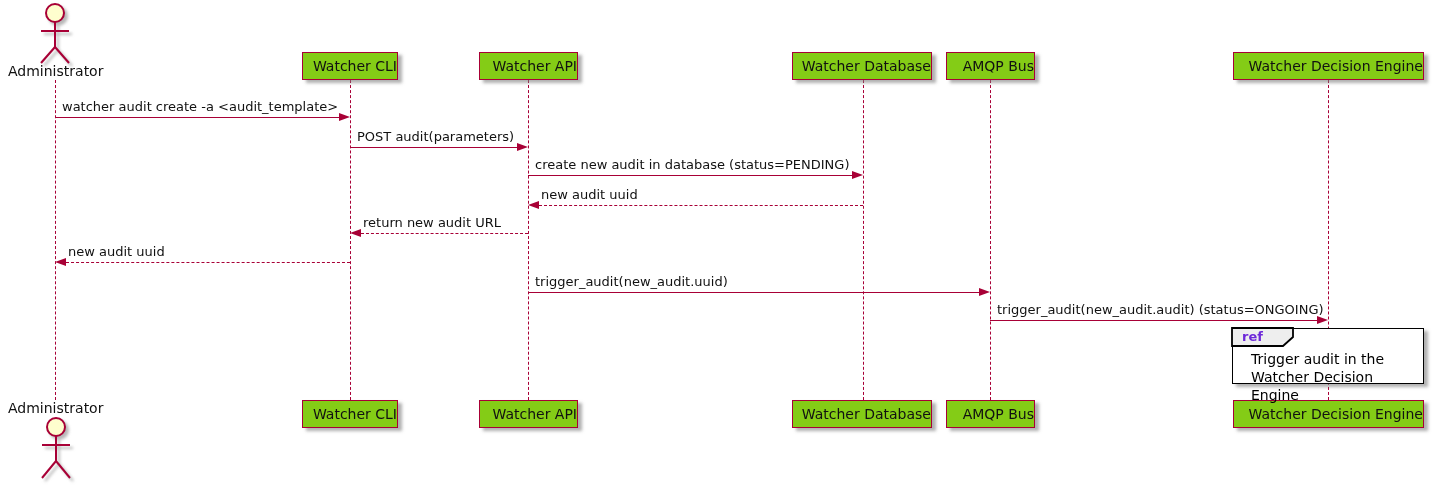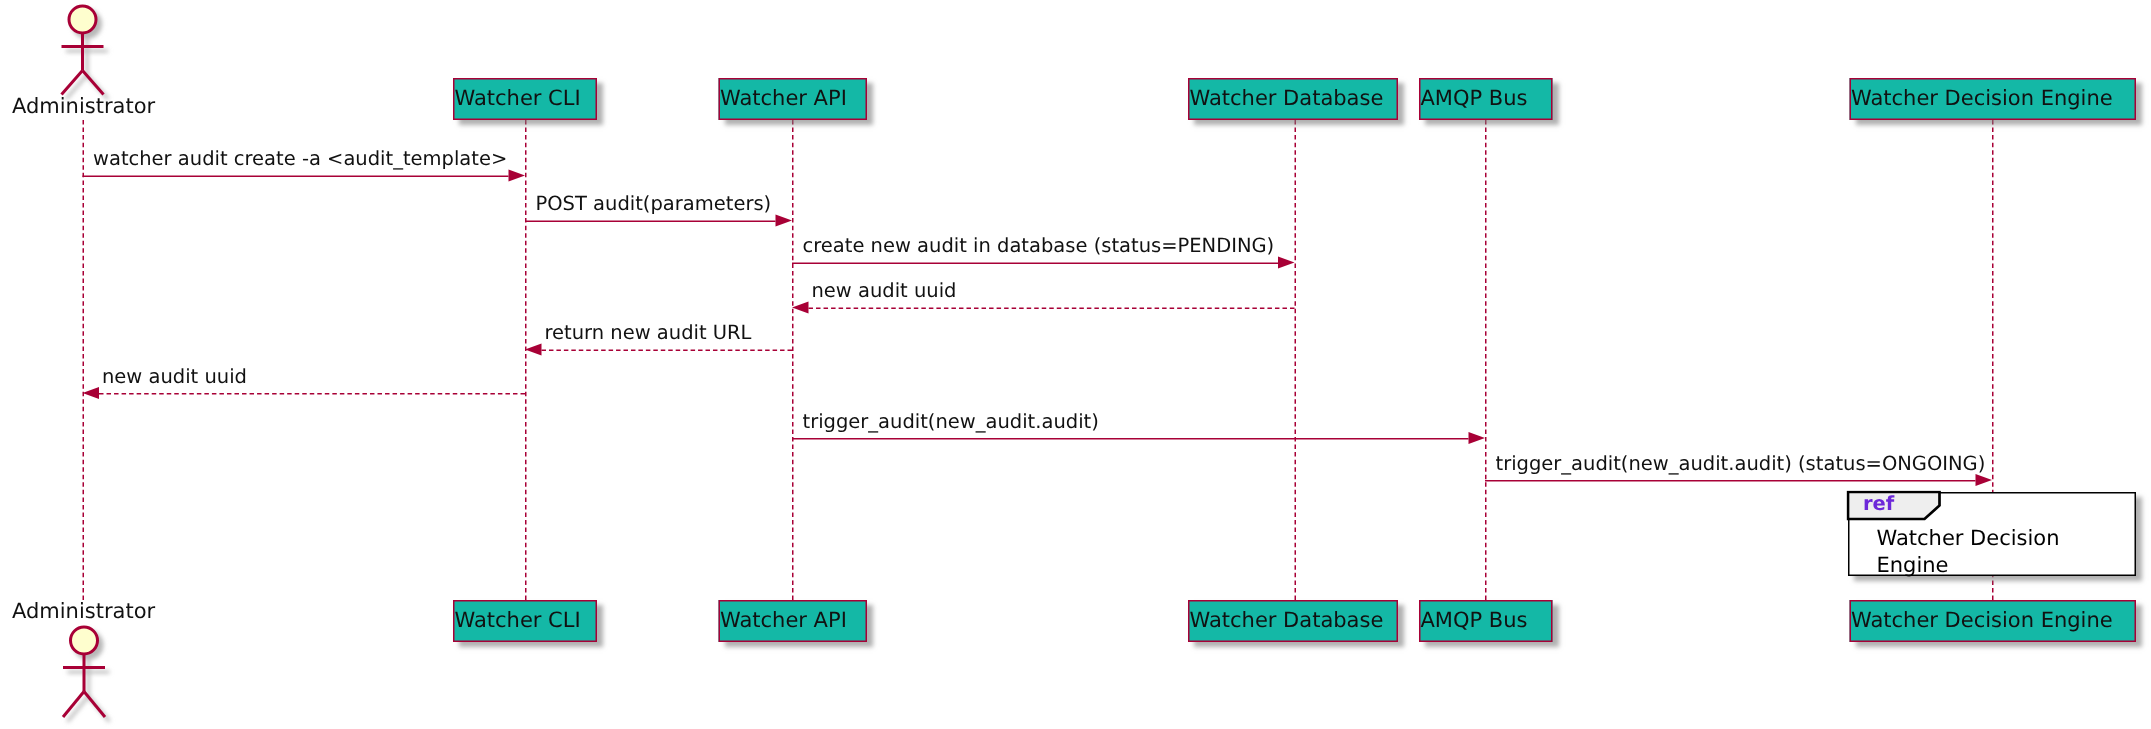--- a/index.html
+++ b/index.html
@@ -6,23 +6,23 @@
   .stage{
     position:relative;width:1434px;height:486px;background:#ffffff;
     font-family:"DejaVu Sans","Liberation Sans",sans-serif;color:#111;
     overflow:hidden;
   }
   .lifeline{
     position:absolute;top:80px;height:320px;width:0;
     border-left:1px dashed #A80036;
   }
   .pbox{
-    position:absolute;height:28px;background:#14b8a6;border:1.5px solid #A80036;
+    position:absolute;height:28px;background:#84cc16;border:1.5px solid #A80036;
     box-shadow:4px 3px 3px rgba(125,125,125,.6);
-    display:flex;align-items:center;justify-content:flex-start;
+    display:flex;align-items:center;justify-content:flex-end;
     font-size:14px;box-sizing:border-box;
   }
   .actor-label{
     position:absolute;font-size:14px;white-space:nowrap;text-align:center;
   }
   .actor-svg{position:absolute;filter:drop-shadow(3px 3px 1.5px rgba(125,125,125,.55));}
   .msg-label{
     position:absolute;height:16px;font-size:13px;white-space:nowrap;color:#111;
   }
   .msg-line{position:absolute;height:0;}
@@ -87,21 +87,21 @@
     <div class="head left" style="left:350px;top:229px"></div>
   </div>
 
   <div>
     <span class="msg-label" style="left:68px;top:244px">new audit uuid</span>
     <div class="msg-line dashed" style="left:66px;top:262px;width:284px"></div>
     <div class="head left" style="left:55px;top:258px"></div>
   </div>
 
   <div>
-    <span class="msg-label" style="left:535px;top:274px">trigger_audit(new_audit.audit)</span>
+    <span class="msg-label" style="left:535px;top:274px">trigger_audit(new_audit.uuid)</span>
     <div class="msg-line solid" style="left:528px;top:292px;width:451px"></div>
     <div class="head right" style="left:979px;top:288px"></div>
   </div>
 
   <div>
     <span class="msg-label" style="left:997px;top:302px">trigger_audit(new_audit.audit) (status=ONGOING)</span>
     <div class="msg-line solid" style="left:990px;top:320px;width:327px"></div>
     <div class="head right" style="left:1317px;top:316px"></div>
   </div>
 
@@ -154,17 +154,18 @@
   <div class="pbox" style="left:1233px;top:400px;width:191px">
     <span>Watcher Decision Engine</span>
   </div>
 
   <div class="refbox">
     <svg class="ref-pent" width="66" height="21" viewBox="0 0 66 21">
       <path d="M1,1 H62 V10 L52,19 H1 Z" fill="#EEEEEE" stroke="#000000" stroke-width="1.8"></path>
     </svg>
     <span class="ref-keyword">ref</span>
     <div class="ref-lines">
+      <span>Trigger audit in the</span>
       <span>Watcher Decision Engine</span>
     </div>
   </div>
 
 </div>
 
 </body></html>

